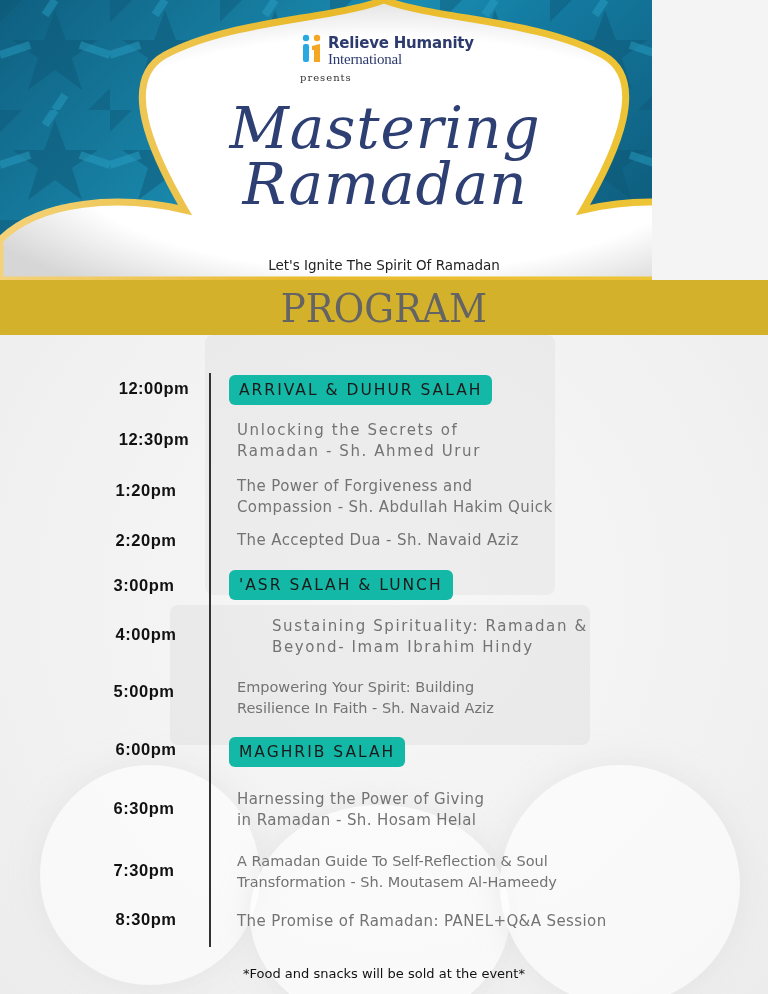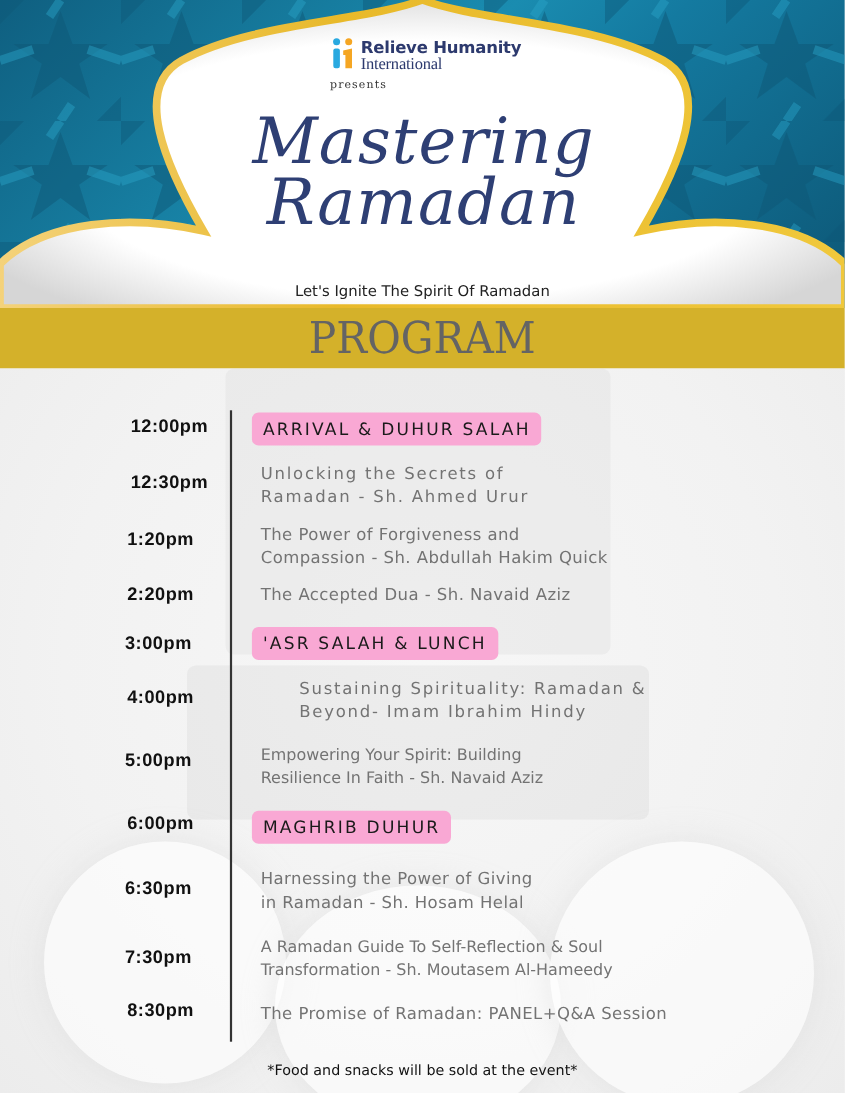--- a/index.html
+++ b/index.html
@@ -5,21 +5,21 @@
   * { box-sizing: border-box; margin: 0; padding: 0; }
   html, body { width: 768px; height: 994px; overflow: hidden; }
   body {
     position: relative;
     background: #f4f4f4;
     font-family: "DejaVu Sans", sans-serif;
     color: #222;
   }
   
   .header {
-    position: absolute; left: 0; top: 0; width: 768px; height: 280px;
+    position: absolute; left: 0; top: 0; width: 652px; height: 280px;
     background: linear-gradient(135deg, #0f5f80 0%, #1a8cb0 45%, #147aa0 60%, #0d5776 100%);
     overflow: hidden;
   }
   .pattern { position: absolute; left: 0; top: 0; width: 768px; height: 280px; opacity: 0.9; }
   .arch { position: absolute; left: 0; top: 0; width: 768px; height: 280px; }
   .logo {
     position: absolute; left: 300px; top: 32px; width: 200px; height: 54px;
   }
   .logo-mark { position: absolute; left: 2px; top: 2px; width: 22px; height: 30px; }
   .logo-line1 {
@@ -67,21 +67,21 @@
   .timeline-line {
     position: absolute; left: 209px; top: 373px; width: 2px; height: 574px; background: #333;
   }
   .time {
     position: absolute; left: 104px; width: 100px; text-align: center;
     font-family: "Liberation Sans", sans-serif; font-weight: bold; font-size: 16.5px; color: #111;
     letter-spacing: 0.5px;
   }
   .pill {
     position: absolute; left: 229px; height: 30px;
-    background: #f9a8d4; border-radius: 6px;
+    background: #14b8a6; border-radius: 6px;
     padding: 0 10px; display: flex; align-items: center;
     font-family: "DejaVu Sans", sans-serif; font-size: 15.5px; letter-spacing: 2px; color: #1a1a1a;
     white-space: nowrap;
   }
   .session {
     position: absolute; left: 237px;
     font-family: "DejaVu Sans", sans-serif; font-size: 15px; line-height: 21px; color: #737373;
     white-space: nowrap;
   }
   .session.wide { letter-spacing: 1.6px; }
@@ -187,21 +187,21 @@
   <div>Beyond- Imam Ibrahim Hindy</div>
 </div>
 
 <div class="time" style="top:682px;left:94px;">5:00pm</div>
 <div class="session narrow" style="top:677px;">
   <div>Empowering Your Spirit: Building</div>
   <div>Resilience In Faith - Sh. Navaid Aziz</div>
 </div>
 
 <div class="time" style="top:740px;left:96px;">6:00pm</div>
-<div class="pill" style="top:737px;">MAGHRIB DUHUR</div>
+<div class="pill" style="top:737px;">MAGHRIB SALAH</div>
 
 <div class="time" style="top:799px;left:94px;">6:30pm</div>
 <div class="session mid" style="top:789px;">
   <div>Harnessing the Power of Giving</div>
   <div>in Ramadan - Sh. Hosam Helal</div>
 </div>
 
 <div class="time" style="top:861px;left:94px;">7:30pm</div>
 <div class="session narrow" style="top:851px;">
   <div>A Ramadan Guide To Self-Reflection &amp; Soul</div>

